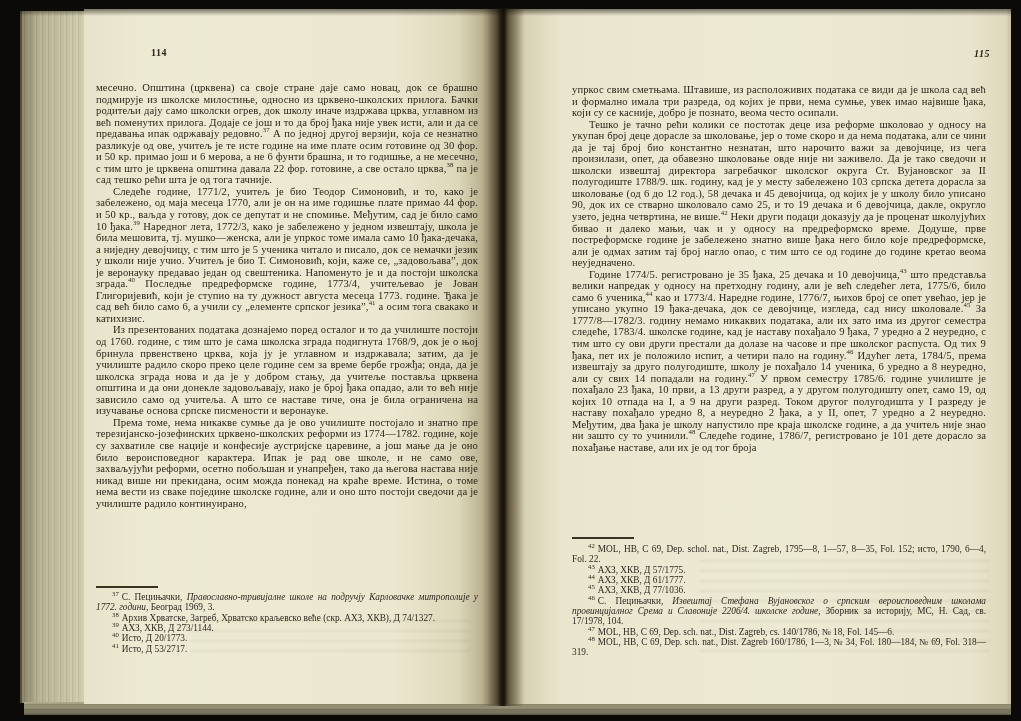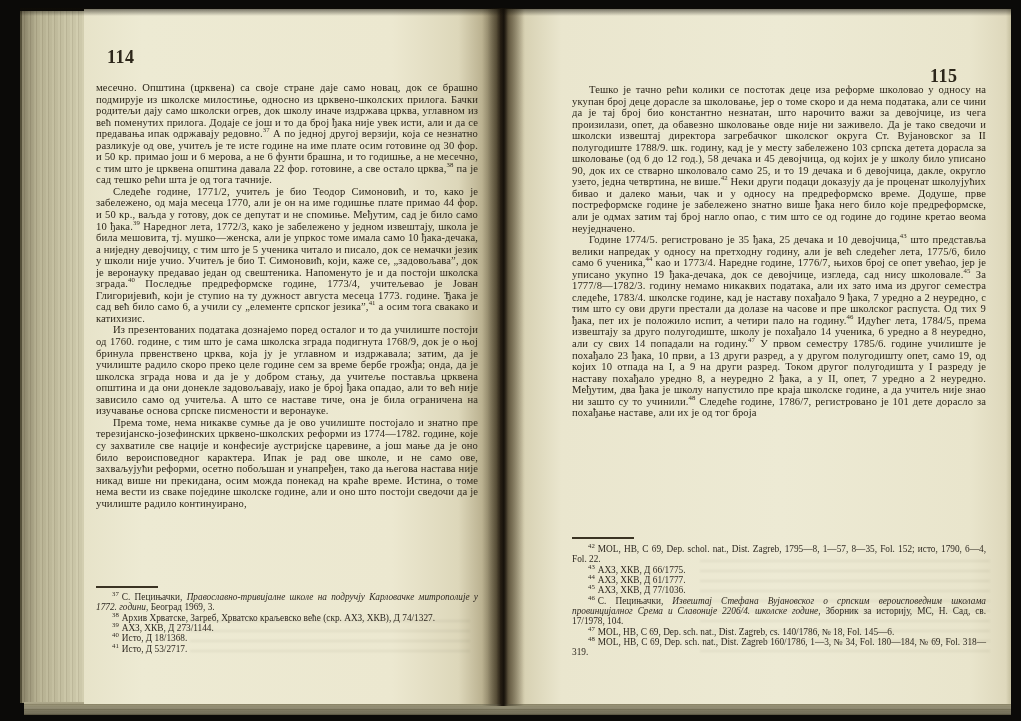--- a/index.html
+++ b/index.html
@@ -36,24 +36,24 @@
   }
   .gutter{
     position:absolute;left:482px;top:8px;width:42px;height:698px;
     background:linear-gradient(90deg,rgba(35,27,14,0) 0%,rgba(35,27,14,.45) 34%,#201910 47%,#17120b 52%,rgba(35,27,14,.5) 62%,rgba(35,27,14,0) 100%);
   }
   .top-shadow{
     position:absolute;left:20px;top:8px;width:991px;height:8px;
     background:linear-gradient(180deg,rgba(15,12,6,.6),rgba(15,12,6,0));
   }
   .pagenum{
-    position:absolute;font-size:18px;font-weight:bold;color:#2c261a;letter-spacing:.5px;
+    position:absolute;font-size:10px;font-weight:bold;color:#2c261a;letter-spacing:.5px;margin-left:44px;
   }
   .pagenum-left{left:107px;top:47px;}
-  .pagenum-right{left:930px;top:66px;}
+  .pagenum-right{left:930px;top:48px;font-style:italic;}
   .body-col{
     position:absolute;color:#2c261a;overflow:hidden;
     font-size:10.6px;line-height:11.55px;
   }
   .body-col-left{left:96px;top:82px;width:382px;height:503px;}
   .body-col-right{left:572px;top:84px;width:414px;height:452px;}
   .para{margin:0;text-align:justify;letter-spacing:.1px;}
   .para.indent{text-indent:17px;}
   sup{font-size:6.8px;line-height:0;vertical-align:super;}
   .fn-rule{
@@ -98,30 +98,31 @@
     <p class="para"><span>месечно. Општина (црквена) са своје стране даје само новац, док се брашно подмирује из школске милостиње, односно из црквено-школских прилога. Бачки родитељи дају само школски огрев, док школу иначе издржава црква, углавном из већ поменутих прилога. Додаје се још и то да број ђака није увек исти, али и да се предавања ипак одржавају редовно.</span><sup>37</sup><span> А по једној другој верзији, која се незнатно разликује од ове, учитељ је те исте године на име плате осим готовине од 30 фор. и 50 кр. примао још и 6 мерова, а не 6 фунти брашна, и то годишње, а не месечно, с тим што је црквена општина давала 22 фор. готовине, а све остало црква,</span><sup>38</sup><span> па је сад тешко рећи шта је од тога тачније.</span></p>
     <p class="para indent"><span>Следеће године, 1771/2, учитељ је био Теодор Симоновић, и то, како је забележено, од маја месеца 1770, али је он на име годишње плате примао 44 фор. и 50 кр., ваљда у готову, док се депутат и не спомиње. Међутим, сад је било само 10 ђака.</span><sup>39</sup><span> Наредног лета, 1772/3, како је забележено у једном извештају, школа је била мешовита, тј. мушко—женска, али је упркос томе имала само 10 ђака-дечака, а ниједну девојчицу, с тим што је 5 ученика читало и писало, док се немачки језик у школи није учио. Учитељ је био Т. Симоновић, који, каже се, „задовољава”, док је веронауку предавао један од свештеника. Напоменуто је и да постоји школска зграда.</span><sup>40</sup><span> Последње предреформске године, 1773/4, учитељевао је Јован Глигоријевић, који је ступио на ту дужност августа месеца 1773. године. Ђака је сад већ било само 6, а учили су „елементе српског језика”,</span><sup>41</sup><span> а осим тога свакако и катихизис.</span></p>
     <p class="para indent"><span>Из презентованих података дознајемо поред осталог и то да училиште постоји од 1760. године, с тим што је сама школска зграда подигнута 1768/9, док је о њој бринула првенствено црква, која ју је углавном и издржавала; затим, да је училиште радило скоро преко целе године сем за време бербе грожђа; онда, да је школска зграда нова и да је у добром стању, да учитеље поставља црквена општина и да они донекле задовољавају, иако је број ђака опадао, али то већ није зависило само од учитеља. А што се наставе тиче, она је била ограничена на изучавање основа српске писмености и веронауке.</span></p>
     <p class="para indent"><span>Према томе, нема никакве сумње да је ово училиште постојало и знатно пре терезијанско-јозефинских црквено-школских реформи из 1774—1782. године, које су захватиле све нације и конфесије аустријске царевине, а још мање да је оно било вероисповедног карактера. Ипак је рад ове школе, и не само ове, захваљујући реформи, осетно побољшан и унапређен, тако да његова настава није никад више ни прекидана, осим можда понекад на краће време. Истина, о томе нема вести из сваке поједине школске године, али и оно што постоји сведочи да је училиште радило континуирано,</span></p>
   </div>
 <div class="fn-rule fn-rule-left"></div>
 <div class="fn-col fn-col-left">
     <p class="fn"><sup>37</sup><span>С. Пецињачки, </span><i>Православно-тривијалне школе на подручју Карловачке митрополије у 1772. години</i><span>, Београд 1969, 3.</span></p>
     <p class="fn"><sup>38</sup><span>Архив Хрватске, Загреб, Хрватско краљевско веће (скр. АХЗ, ХКВ), Д 74/1327.</span></p>
     <p class="fn"><sup>39</sup><span>АХЗ, ХКВ, Д 273/1144.</span></p>
-    <p class="fn"><sup>40</sup><span>Исто, Д 18/1368.</span></p>
+    <p class="fn"><sup>40</sup><span>Исто, Д 20/1773.</span></p>
     <p class="fn"><sup>41</sup><span>Исто, Д 53/2717.</span></p>
   </div>
 
 <div class="body-col body-col-right">
+    <p class="para"><span>упркос свим сметњама. Штавише, из расположивих података се види да је школа сад већ и формално имала три разреда, од којих је први, нема сумње, увек имао највише ђака, који су се касније, добро је познато, веома често осипали.</span></p>
     <p class="para indent"><span>Тешко је тачно рећи колики се постотак деце иза реформе школовао у односу на укупан број деце дорасле за школовање, јер о томе скоро и да нема података, али се чини да је тај број био константно незнатан, што нарочито важи за девојчице, из чега произилази, опет, да обавезно школовање овде није ни заживело. Да је тако сведочи и школски извештај директора загребачког школског округа Ст. Вујановског за II полугодиште 1788/9. шк. годину, кад је у месту забележено 103 српска детета дорасла за школовање (од 6 до 12 год.), 58 дечака и 45 девојчица, од којих је у школу било уписано 90, док их се стварно школовало само 25, и то 19 дечака и 6 девојчица, дакле, округло узето, једна четвртина, не више.</span><sup>42</sup><span> Неки други подаци доказују да је проценат школујућих бивао и далеко мањи, чак и у односу на предреформско време. Додуше, прве постреформске године је забележено знатно више ђака него било које предреформске, али је одмах затим тај број нагло опао, с тим што се од године до године кретао веома неуједначено.</span></p>
     <p class="para indent"><span>Године 1774/5. регистровано је 35 ђака, 25 дечака и 10 девојчица,</span><sup>43</sup><span> што представља велики напредак у односу на претходну годину, али је већ следећег лета, 1775/6, било само 6 ученика,</span><sup>44</sup><span> као и 1773/4. Наредне године, 1776/7, њихов број се опет увећао, јер је уписано укупно 19 ђака-дечака, док се девојчице, изгледа, сад нису школовале.</span><sup>45</sup><span> За 1777/8—1782/3. годину немамо никаквих података, али их зато има из другог семестра следеће, 1783/4. школске године, кад је наставу похађало 9 ђака, 7 уредно а 2 неуредно, с тим што су ови други престали да долазе на часове и пре школског распуста. Од тих 9 ђака, пет их је положило испит, а четири пало на годину.</span><sup>46</sup><span> Идућег лета, 1784/5, према извештају за друго полугодиште, школу је похађало 14 ученика, 6 уредно а 8 неуредно, али су свих 14 попадали на годину.</span><sup>47</sup><span> У првом семестру 1785/6. године училиште је похађало 23 ђака, 10 први, а 13 други разред, а у другом полугодишту опет, само 19, од којих 10 отпада на I, а 9 на други разред. Током другог полугодишта у I разреду је наставу похађало уредно 8, а неуредно 2 ђака, а у II, опет, 7 уредно а 2 неуредно. Међутим, два ђака је школу напустило пре краја школске године, а да учитељ није знао ни зашто су то учинили.</span><sup>48</sup><span> Следеће године, 1786/7, регистровано је 101 дете дорасло за похађање наставе, али их је од тог броја</span></p>
   </div>
 <div class="fn-rule fn-rule-right"></div>
 <div class="fn-col fn-col-right">
     <p class="fn"><sup>42</sup><span>MOL, НВ, С 69, Dep. schol. nat., Dist. Zagreb, 1795—8, 1—57, 8—35, Fol. 152; исто, 1790, 6—4, Fol. 22.</span></p>
-    <p class="fn"><sup>43</sup><span>АХЗ, ХКВ, Д 66/1775.</span></p>
+    <p class="fn"><sup>43</sup><span>АХЗ, ХКВ, Д 57/1775.</span></p>
     <p class="fn"><sup>44</sup><span>АХЗ, ХКВ, Д 61/1777.</span></p>
     <p class="fn"><sup>45</sup><span>АХЗ, ХКВ, Д 77/1036.</span></p>
     <p class="fn"><sup>46</sup><span>С. Пецињачки, </span><i>Извештај Стефана Вујановског о српским вероисповедним школама провинцијалног Срема и Славоније 2206/4. школске године</i><span>, Зборник за историју, МС, Н. Сад, св. 17/1978, 104.</span></p>
     <p class="fn"><sup>47</sup><span>MOL, НВ, С 69, Dep. sch. nat., Dist. Zagreb, cs. 140/1786, № 18, Fol. 145—6.</span></p>
     <p class="fn"><sup>48</sup><span>MOL, НВ, С 69, Dep. sch. nat., Dist. Zagreb 160/1786, 1—3, № 34, Fol. 180—184, № 69, Fol. 318—319.</span></p>
   </div>
 
 </body></html>

